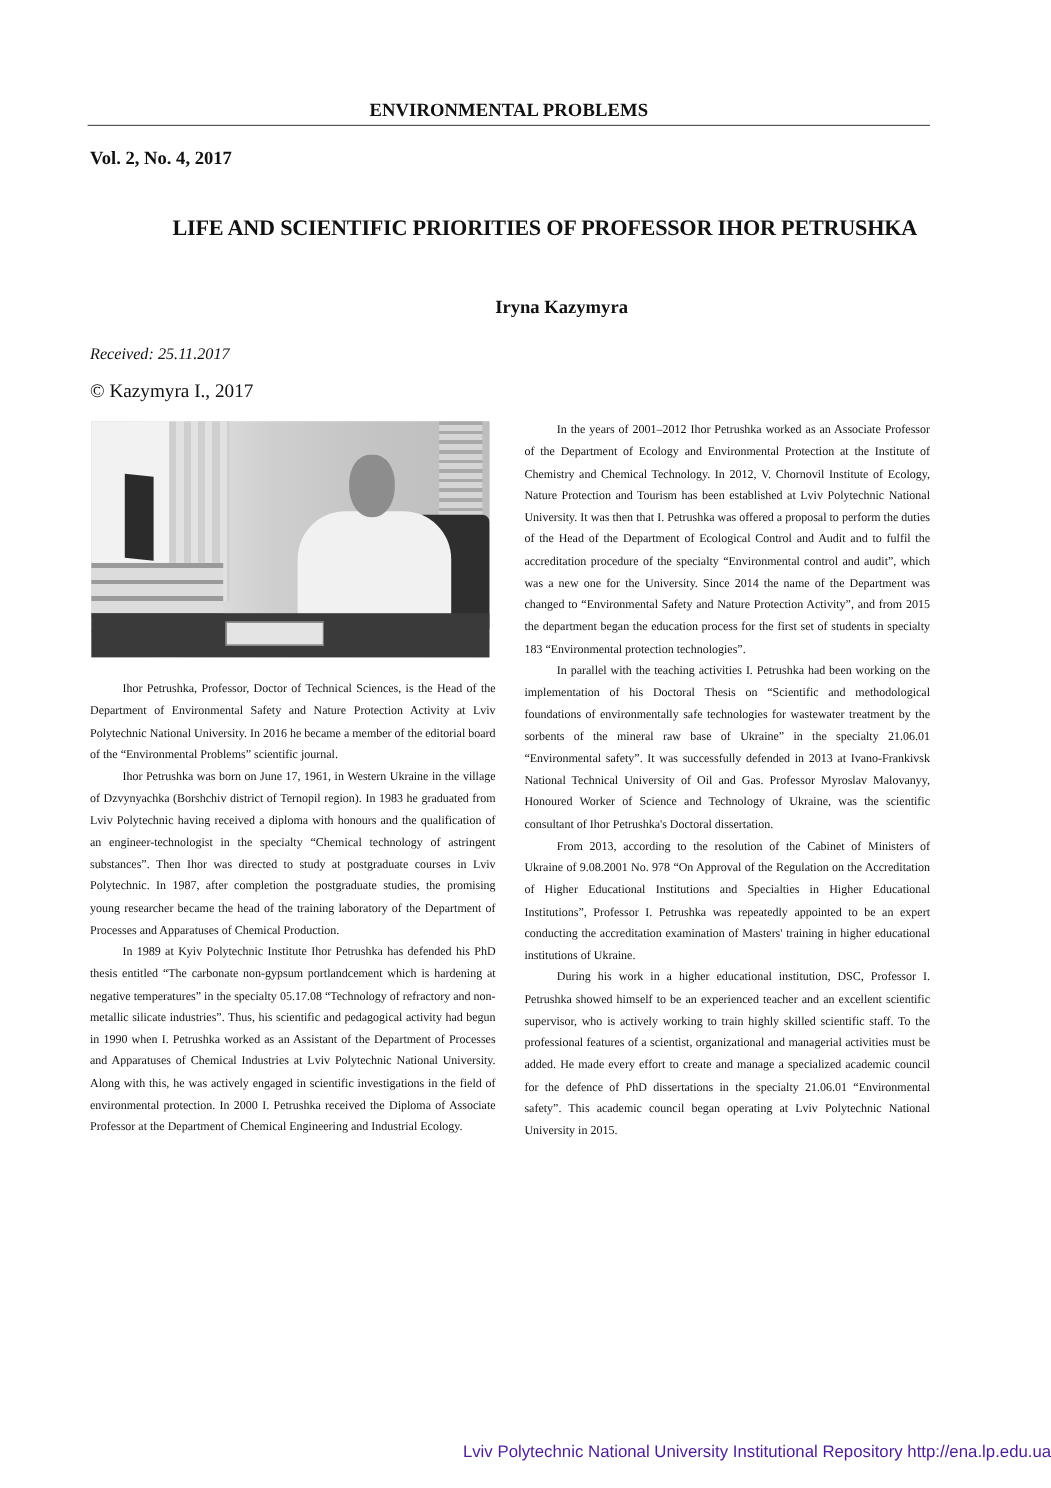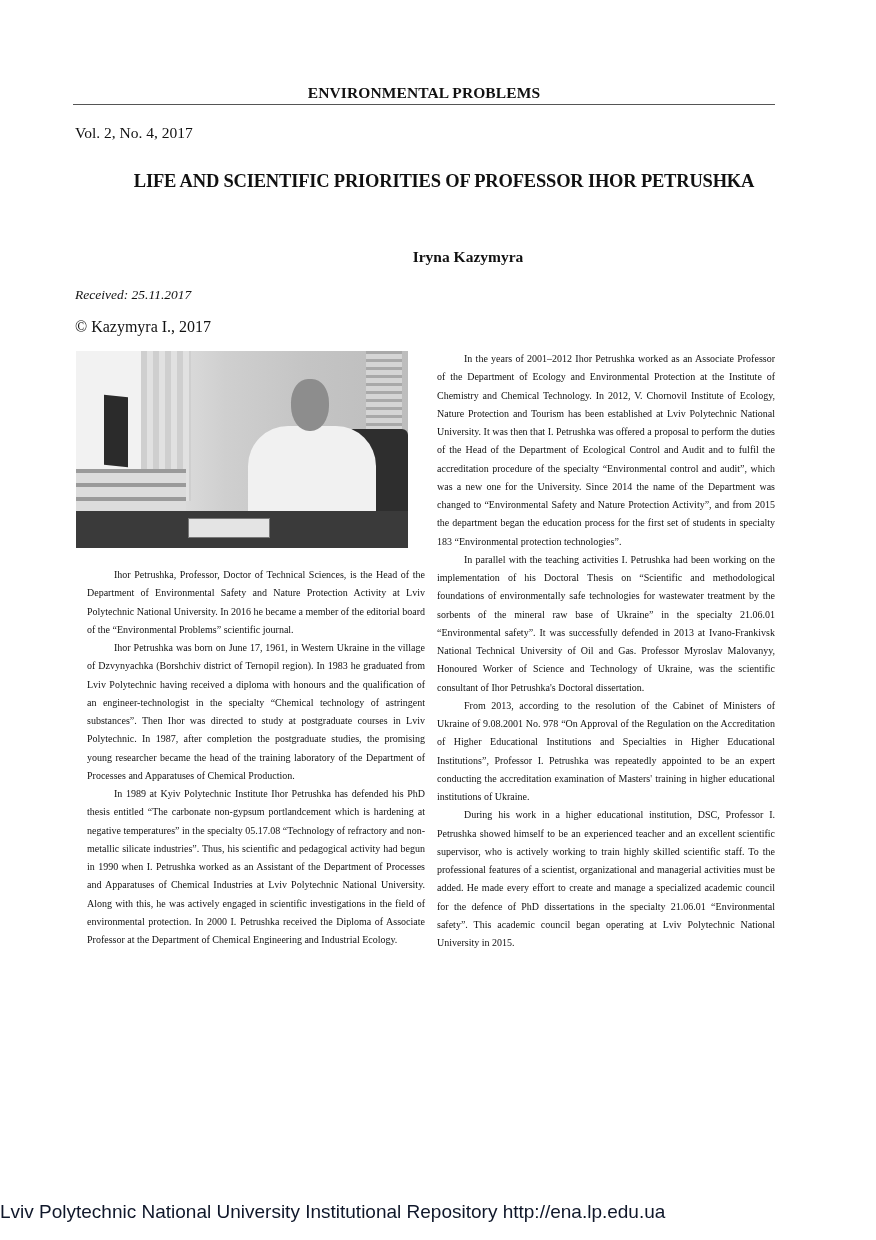--- a/index.html
+++ b/index.html
@@ -2,21 +2,21 @@
 <html><head>
 <meta charset="utf-8">
 <style>
   html, body { margin: 0; padding: 0; background: #ffffff; }
   body { width: 876px; height: 1240px; position: relative; overflow: hidden;
          font-family: "Liberation Serif", "DejaVu Serif", serif; color: #111; }
   .journal-header { position: absolute; left: 73px; top: 84px; width: 702px; text-align: center;
          font-size: 15.5px; font-weight: bold; letter-spacing: 0.1px; }
   .header-rule { position: absolute; left: 73px; top: 104px; width: 702px; height: 0;
          border-top: 1.2px solid #555; }
-  .volume { position: absolute; left: 75px; top: 124px; font-size: 15.5px; font-weight: normal; }
+  .volume { position: absolute; left: 75px; top: 124px; font-size: 15.5px; font-weight: bold; }
   .title { position: absolute; left: 73px; top: 165px; width: 730px; text-align: center;
          font-size: 18.5px; font-weight: bold; letter-spacing: -0.2px; }
   .author { position: absolute; left: 73px; top: 204px; width: 790px; text-align: center;
          font-size: 15.5px; font-weight: bold; margin-top: 44px; }
   .affil { position: absolute; left: 160px; top: 236px; width: 590px; text-align: center;
          font-size: 13.5px; font-style: italic; line-height: 18px; }
   .received { position: absolute; left: 75px; top: 287px; font-size: 13.5px; font-style: italic; }
   .copyright { position: absolute; left: 75px; top: 318px; font-size: 16px; }
   .photo { position: absolute; left: 76px; top: 351px; width: 332px; height: 197px;
          background: linear-gradient(90deg, #d8d8d8 0%, #e6e6e6 20%, #cfcfcf 45%, #c4c4c4 70%, #bdbdbd 100%);
@@ -33,34 +33,34 @@
   .photo .person-head { position: absolute; left: 215px; top: 28px; width: 38px; height: 52px; background: #8d8d8d;
          border-radius: 45% 45% 48% 48%; }
   .photo .person-body { position: absolute; left: 172px; top: 75px; width: 128px; height: 90px; background: #f1f1f1;
          border-radius: 40px 40px 0 0; }
   .photo .desk { position: absolute; left: 0; top: 160px; width: 332px; height: 37px; background: #3a3a3a; }
   .photo .trays { position: absolute; left: 0; top: 118px; width: 110px; height: 58px;
          background: repeating-linear-gradient(180deg, #9a9a9a 0 4px, #dcdcdc 4px 14px); }
   .photo .book { position: absolute; left: 112px; top: 167px; width: 80px; height: 18px; background: #e4e4e4;
          border: 1px solid #777; }
   .col { position: absolute; font-size: 10px; line-height: 18.25px; text-align: justify; }
-  .col-left { left: 87px; top: 566px; width: 338px; }
+  .col-left { left: 75px; top: 566px; width: 338px; }
   .col-right { left: 437px; top: 350px; width: 338px; }
   .col p { margin: 0; text-indent: 27px; }
-  .footer { position: absolute; left: 0; top: 1201px; width: 876px; text-align: left;
-         font-family: "Liberation Sans", "DejaVu Sans", sans-serif; font-size: 19px; color: #0f172a; }
+  .footer { position: absolute; left: 0; top: 1201px; width: 876px; text-align: right;
+         font-family: "Liberation Sans", "DejaVu Sans", sans-serif; font-size: 14px; color: #4c1d95; }
 </style>
 </head>
 <body>
 
 <div class="journal-header">ENVIRONMENTAL PROBLEMS</div>
 <div class="header-rule"></div>
 <div class="volume">Vol. 2, No. 4, 2017</div>
 
-<h1 class="title" style="margin:6px;">LIFE AND SCIENTIFIC PRIORITIES OF PROFESSOR IHOR PETRUSHKA</h1>
+<h1 class="title" style="margin:16px;">LIFE AND SCIENTIFIC PRIORITIES OF PROFESSOR IHOR PETRUSHKA</h1>
 <div class="author">Iryna Kazymyra</div>
 <div class="affil">
 </div>
 <div class="received">Received: 25.11.2017</div>
 <div class="copyright">© Kazymyra I., 2017</div>
 
 <div class="photo" title="Professor Ihor Petrushka seated at his office desk">
   <div class="window"></div>
   <div class="curtain"></div>
   <div class="monitor"></div>

